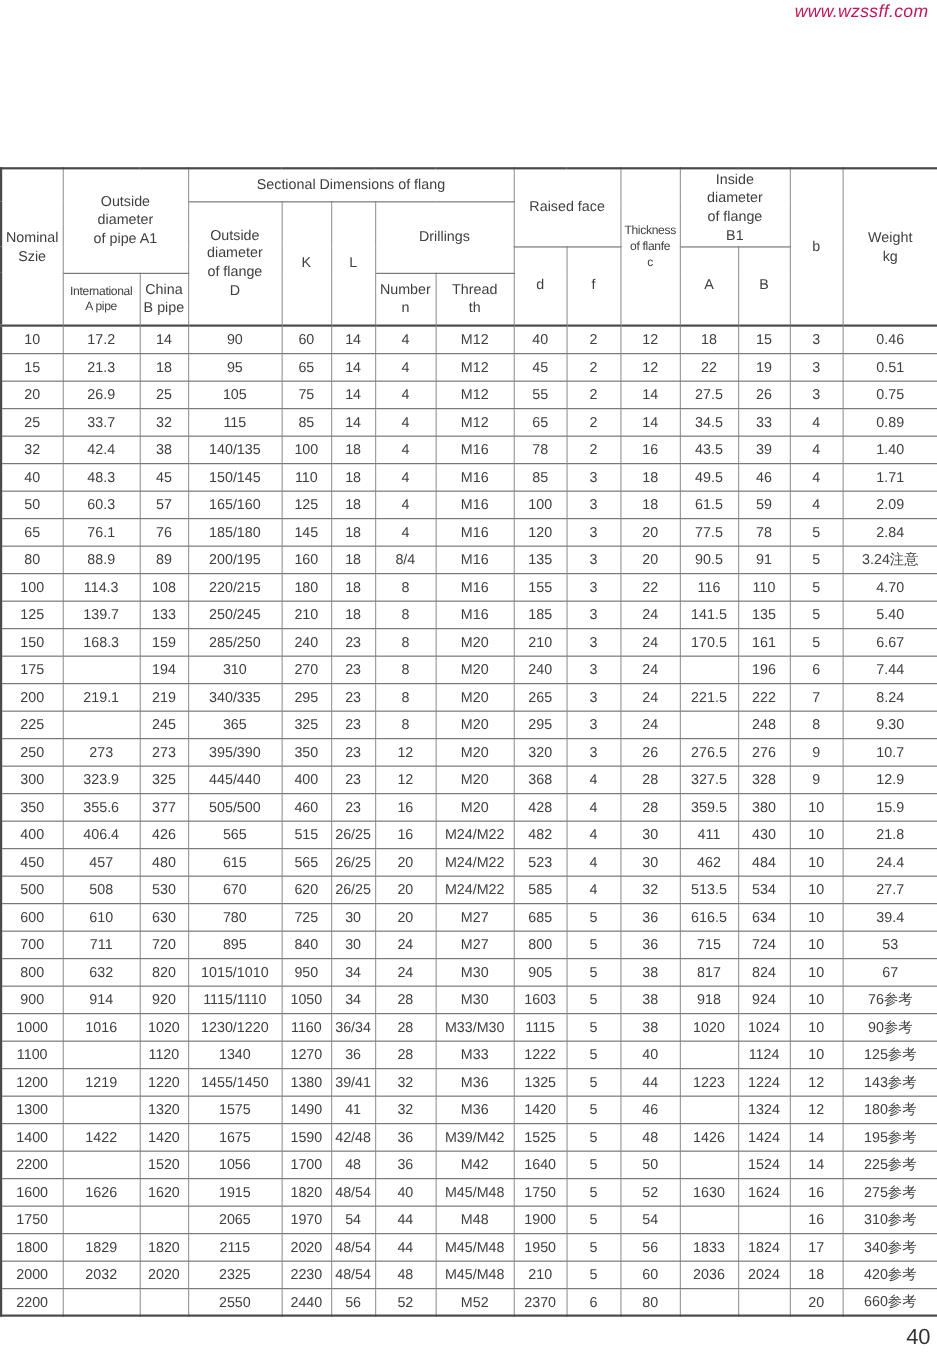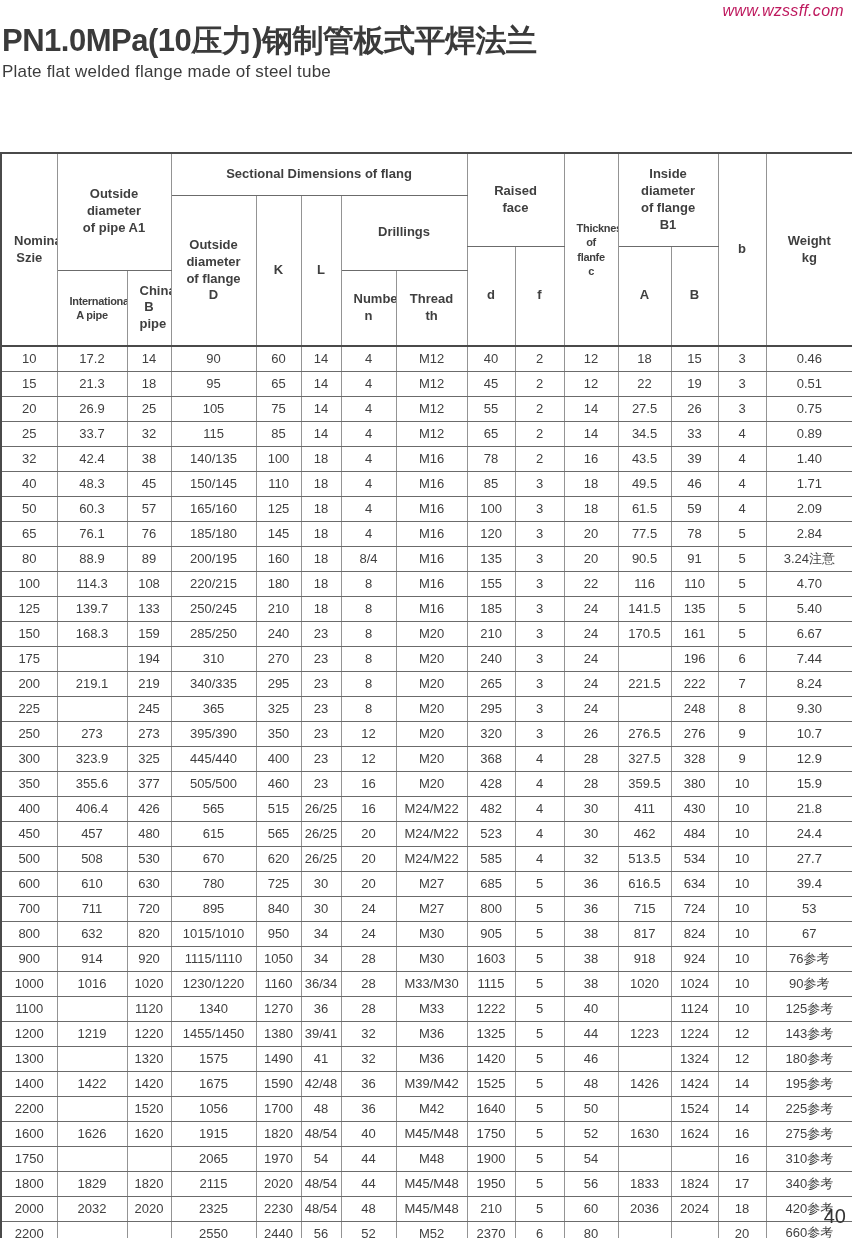--- a/index.html
+++ b/index.html
@@ -6,39 +6,37 @@
   html,body { background:#ffffff; }
   body { width:852px; font-family:"Liberation Sans", sans-serif; }
   .sheet { position:relative; width:852px; height:1238px; background:#ffffff; overflow:hidden; }
 
   .site-url { position:absolute; top:2px; right:8px; font-size:16px; font-style:italic; color:#be185d; letter-spacing:0.3px; }
   .title { position:absolute; top:20px; left:2px; font-size:31px; font-weight:600; color:#3a3a3a; letter-spacing:-0.5px; white-space:nowrap; }
   .subtitle { position:absolute; top:62px; left:2px; font-size:17px; font-weight:400; color:#3c3c3c; letter-spacing:0.2px; }
 
   table.spec { position:absolute; top:152px; left:0; width:852px; border-collapse:collapse; table-layout:fixed; border:2px solid #4a4a4a; }
   th, td { border-left:1px solid #949494; border-right:1px solid #949494; border-top:1px solid #6b6b6b; border-bottom:1px solid #6b6b6b; text-align:center; vertical-align:middle; color:#3f3f3f; overflow:hidden; }
-  th { font-size:13px; font-weight:700; white-space:pre-line; line-height:1.3; padding:12px; }
+  th { font-size:13px; font-weight:400; white-space:pre-line; line-height:1.3; padding:1px; }
   th.small { font-size:11px; letter-spacing:-0.3px; }
   td { font-size:13px; height:25px; padding:0 1px; white-space:nowrap; }
   tr.hr1 { height:30px; }
   tr.hr2 { height:41px; }
   tr.hr3 { height:24px; }
   tr.hr4 { height:48px; }
   tbody tr:first-child td { border-top:2px solid #4a4a4a; }
 
   .page-number { position:absolute; top:1205px; right:6px; font-size:20px; color:#333333; }
 </style>
 </head>
 <body>
 
 <div class="sheet">
 
   <div class="site-url">www.wzssff.com</div>
-  <h1 class="title">PN1.0MPa(10压力)钢制管板式平焊法兰</h1>
-  <div class="subtitle">Plate flat welded flange made of steel tube</div>
 
   <table class="spec">
     <colgroup>
       <col style="width:56px">
         <col style="width:70px">
         <col style="width:44px">
         <col style="width:85px">
       <col style="width:45px">
         <col style="width:40px">
         <col style="width:55px">

